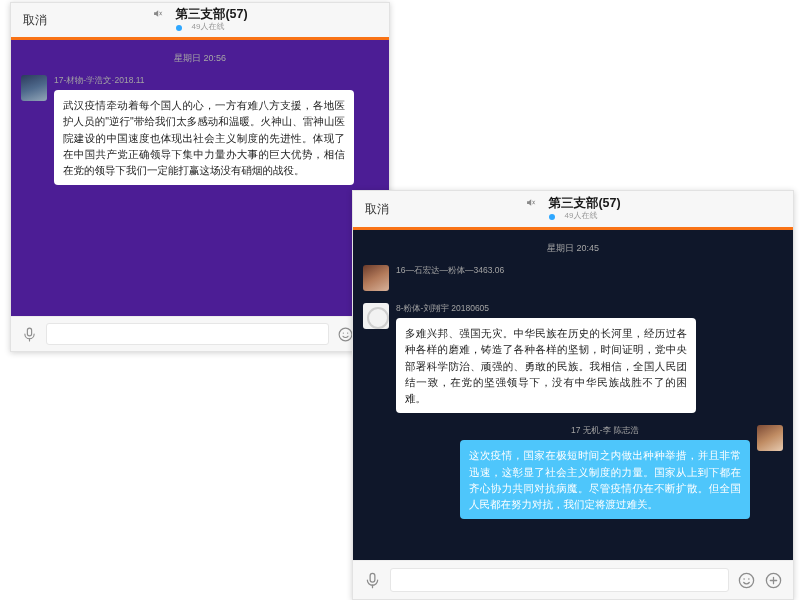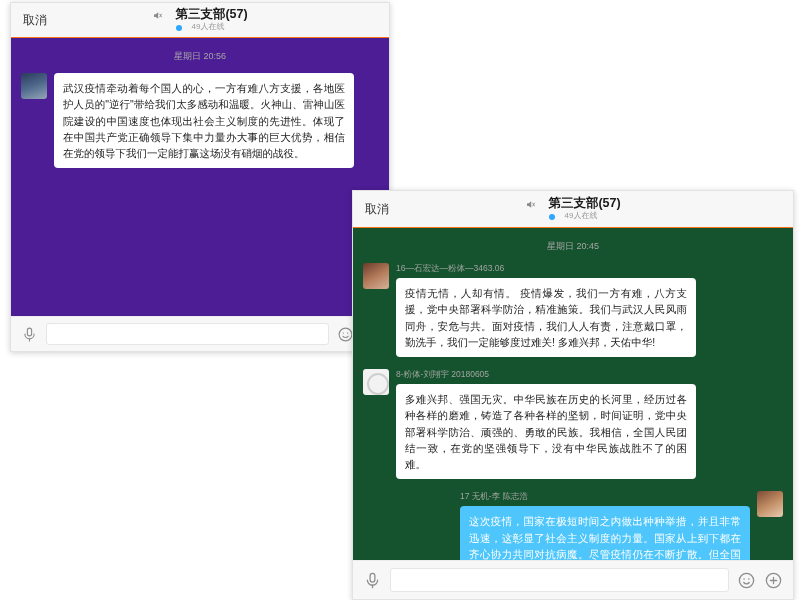--- a/index.html
+++ b/index.html
@@ -41,21 +41,21 @@
     width: 440px;
     height: 408px;
     z-index: 2;
     border: 1px solid #e2e2e2;
   }
 
   
   .chat-header {
     position: relative;
     background: #f7f7f7;
-    border-bottom: 1px solid #f97316;
+    border-bottom: 3px solid #f97316;
     height: 34px;
     flex: 0 0 auto;
     display: flex;
     align-items: center;
     justify-content: center;
   }
   .chat-window.front .chat-header { height: 36px; }
   .cancel-btn {
     position: absolute;
     left: 12px;
@@ -67,21 +67,21 @@
   }
   .header-center {
     display: flex;
     flex-direction: column;
     align-items: center;
     justify-content: center;
     line-height: 1.1;
   }
   .header-title-row {
     display: flex;
-    align-items: flex-end;
+    align-items: flex-start;
     gap: 12px;
   }
   .mute-icon {
     width: 11px;
     height: 11px;
     display: inline-block;
     color: #888;
   }
   .header-title {
     font-size: 12.5px;
@@ -105,21 +105,21 @@
   }
 
   
   .chat-body {
     flex: 1 1 auto;
     overflow: hidden;
     padding: 6px 10px 2px 10px;
     background: #4c1d95;
     position: relative;
   }
-  .chat-window.front .chat-body { background: #14532d; }
+  .chat-window.front .chat-body { background: #0f172a; }
 
   .timestamp {
     text-align: center;
     font-size: 9px;
     color: #a6a6a6;
     margin: 6px 0 10px 0;
   }
 
   .msg-row {
     display: flex;
@@ -152,21 +152,21 @@
 
   .bubble-col {
     display: flex;
     flex-direction: column;
     max-width: 300px;
     margin-left: 7px;
   }
   .msg-row.right .bubble-col {
     margin-left: 0;
     margin-right: 7px;
-    align-items: flex-start;
+    align-items: center;
     max-width: 290px;
   }
   .sender {
     font-size: 8.5px;
     color: #a3a3a3;
     margin-bottom: 3px;
   }
   .bubble {
     background: #ffffff;
     border-radius: 4px;
@@ -239,20 +239,21 @@
         </div>
       </div>
     </div>
 
     <div class="chat-body">
       <div class="timestamp">星期日 20:56</div>
 
       <div class="msg-row">
         <div class="avatar photo-a"></div>
         <div class="bubble-col">
+          <div class="sender">17-材物-学浩文·2018.11</div>
           <div class="bubble">武汉疫情牵动着每个国人的心，一方有难八方支援，各地医护人员的"逆行"带给我们太多感动和温暖。火神山、雷神山医院建设的中国速度也体现出社会主义制度的先进性。体现了在中国共产党正确领导下集中力量办大事的巨大优势，相信在党的领导下我们一定能打赢这场没有硝烟的战役。</div>
         </div>
       </div>
 
 
     </div>
 
     <div class="chat-footer">
       <span class="mic-icon">
         <svg viewBox="0 0 24 24" width="17" height="17" fill="none" stroke="#8d8d8d" stroke-width="1.6" stroke-linecap="round">
@@ -300,21 +301,20 @@
       </div>
     </div>
 
     <div class="chat-body">
       <div class="timestamp">星期日 20:45</div>
 
       <div class="msg-row">
         <div class="avatar photo-e"></div>
         <div class="bubble-col">
           <div class="sender">16—石宏达—粉体—3463.06</div>
-          <div class="bubble">疫情无情，人却有情。 疫情爆发，我们一方有难，八方支援，党中央部署科学防治，精准施策。我们与武汉人民风雨同舟，安危与共。面对疫情，我们人人有责，注意戴口罩，勤洗手，我们一定能够度过难关! 多难兴邦，天佑中华!</div>
         </div>
       </div>
 
       <div class="msg-row">
         <div class="avatar photo-d"></div>
         <div class="bubble-col">
           <div class="sender">8-粉体-刘翔宇 20180605</div>
           <div class="bubble">多难兴邦、强国无灾。中华民族在历史的长河里，经历过各种各样的磨难，铸造了各种各样的坚韧，时间证明，党中央部署科学防治、顽强的、勇敢的民族。我相信，全国人民团结一致，在党的坚强领导下，没有中华民族战胜不了的困难。</div>
         </div>
       </div>

